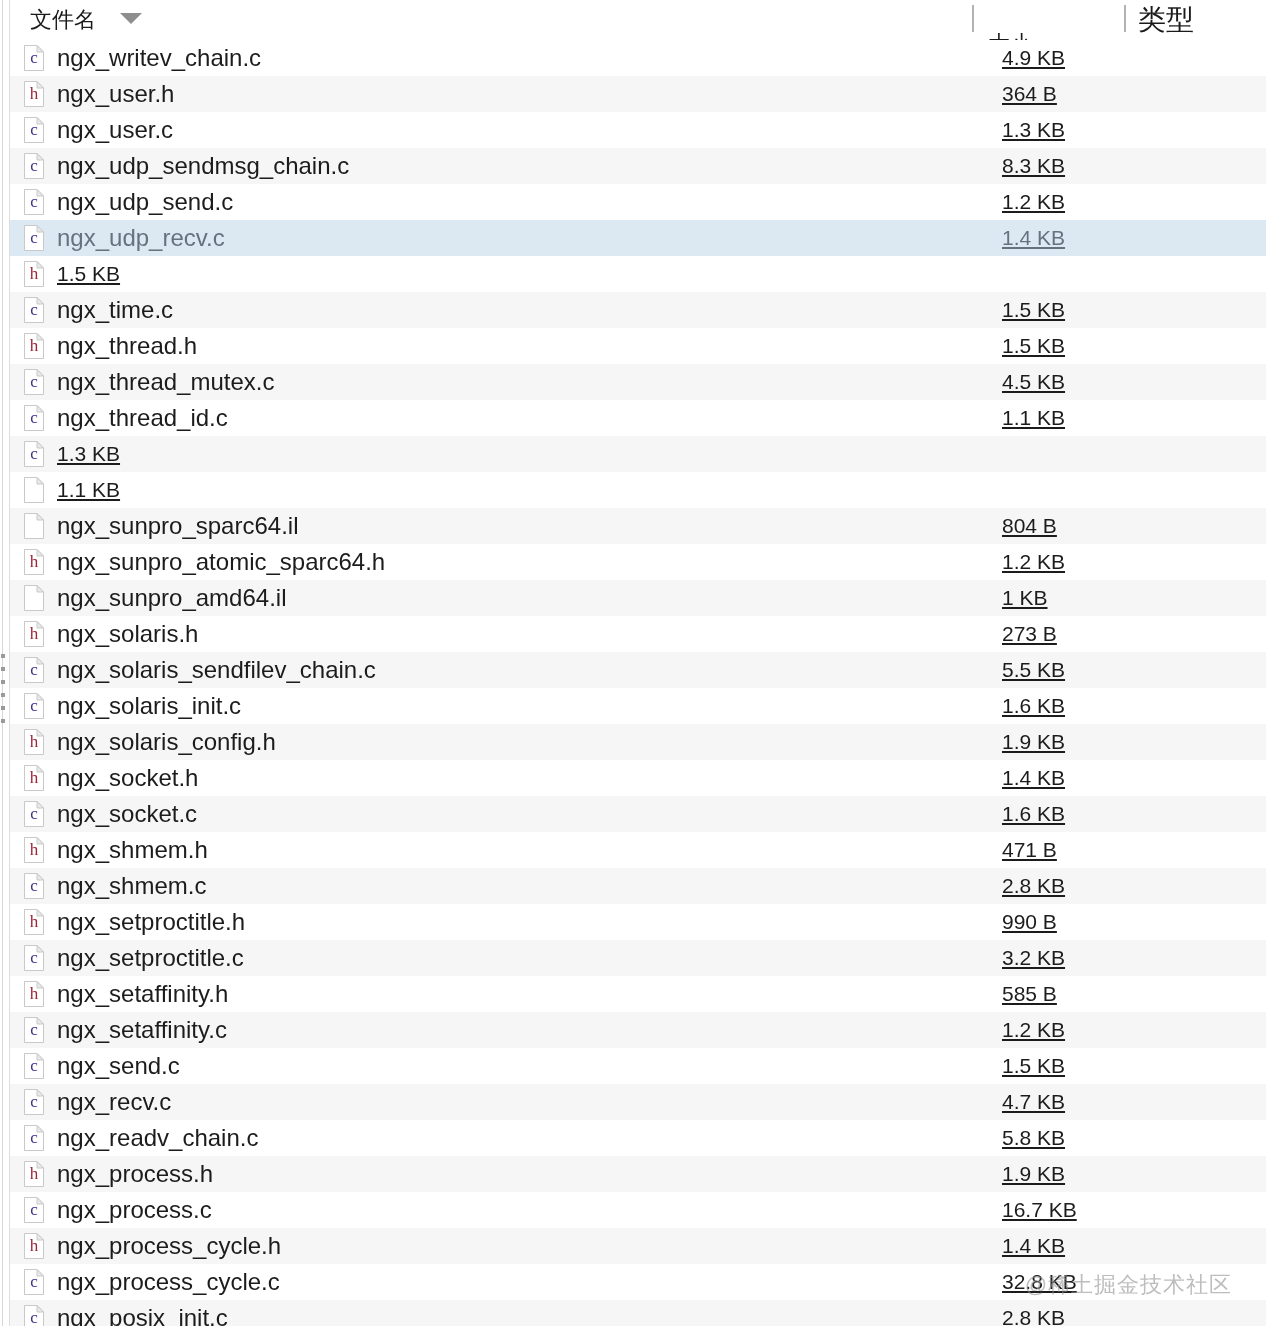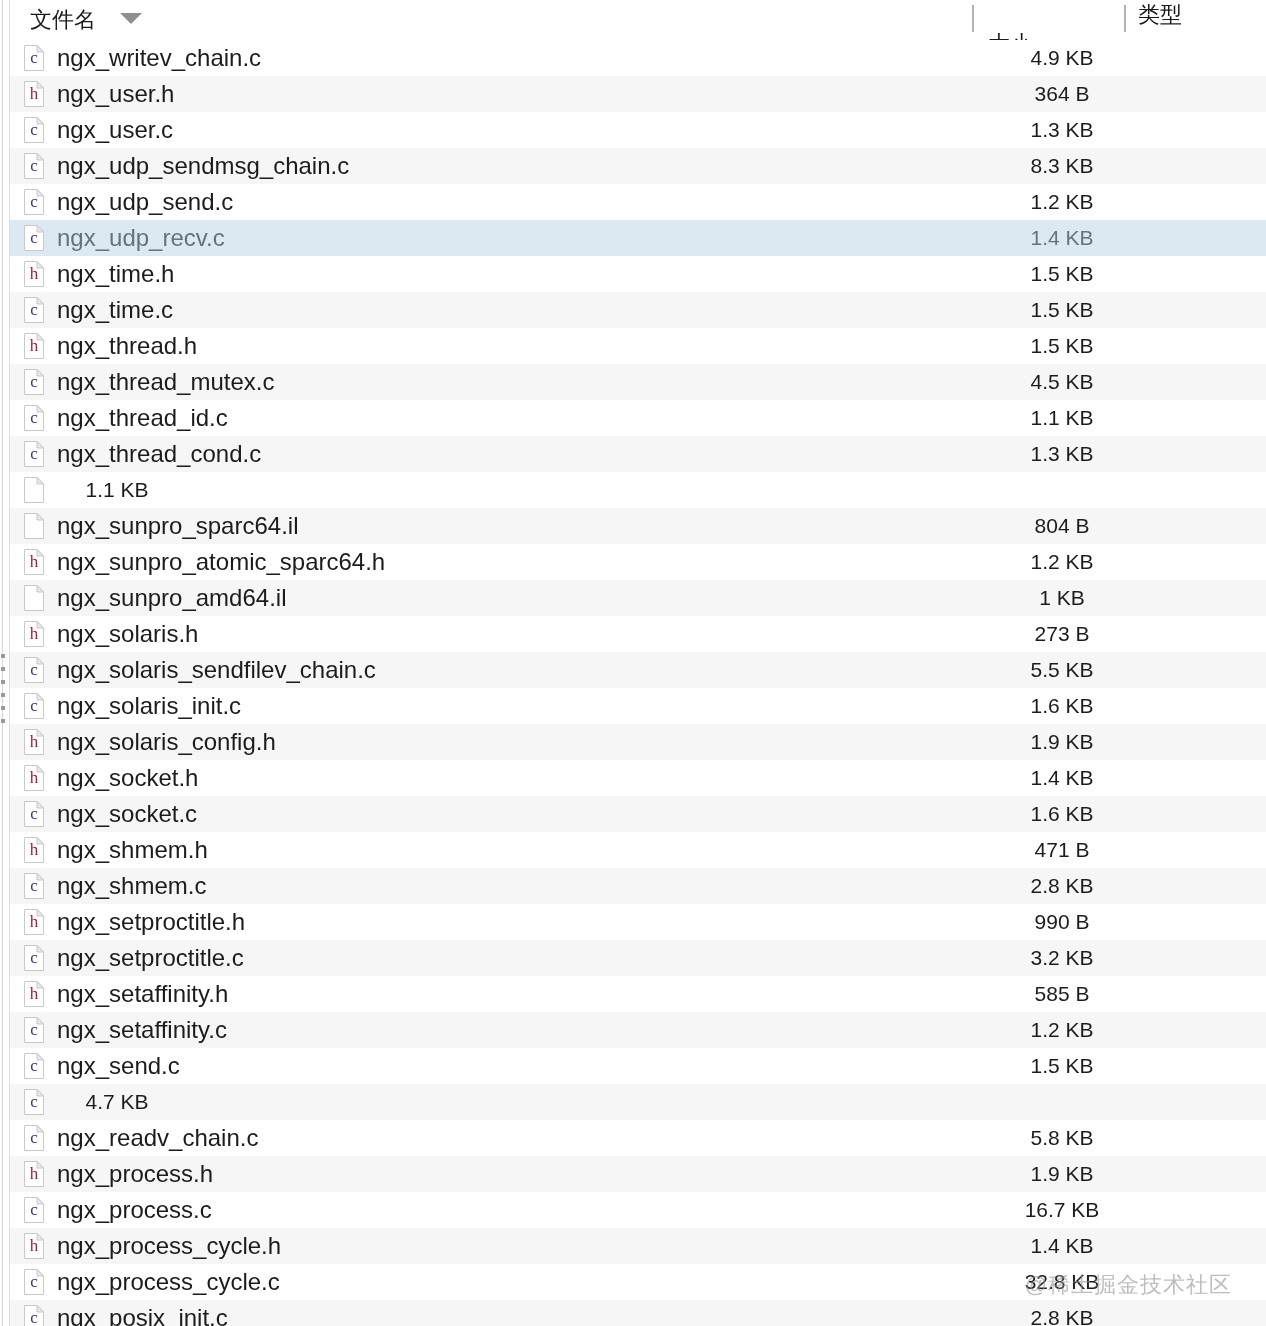--- a/index.html
+++ b/index.html
@@ -19,37 +19,37 @@
   .header { position:absolute; left:10px; top:0; right:0; height:40px; background:#fff; }
   .col-name { position:absolute; left:20px; top:0; height:40px; display:flex; align-items:center;
               font-size:22px; color:#1a1a1a; cursor:default; }
   .sort-icon { position:absolute; left:110px; top:13px; width:0; height:0;
                border-left:11px solid transparent; border-right:11px solid transparent;
                border-top:11px solid #8e8e8e; }
   .hsep1 { position:absolute; left:962px; top:5px; width:2px; height:27px; background:#b3b3b3; }
   .hsep2 { position:absolute; left:1114px; top:5px; width:2px; height:27px; background:#b3b3b3; }
   .col-size { position:absolute; left:978px; top:0; height:40px; display:flex; align-items:center;
               font-size:22px; color:#1a1a1a;margin-top:24px; }
-  .col-type { position:absolute; left:1128px; top:0; height:40px; display:flex; align-items:flex-start;
-              font-size:22px; color:#1a1a1a; }
+  .col-type { position:absolute; left:1128px; top:0; height:40px; display:flex; align-items:center;
+              font-size:28px; color:#1a1a1a; }
 
   
   .rows { position:absolute; left:10px; top:40px; right:0; }
   .row { height:36px; display:flex; align-items:center; padding-left:14px; padding-right:144px;
          background:#ffffff; color:#1c1c1c; }
   .row.alt { background:#f6f6f6; }
   .row.selected { background:#dde9f2; color:#64747f; }
   .icon-wrap { position:relative; width:20px; height:26px; margin-right:13px; flex:0 0 auto; }
   .icon-wrap svg { display:block; }
   .glyph { position:absolute; left:0; top:3px; width:20px; text-align:center;
            font-family:"Liberation Serif","DejaVu Serif",serif; font-size:17px; line-height:20px; }
   .glyph.c { color:#3f3189; }
   .glyph.h { color:#9e2438; }
   .fname { flex:1 1 auto; font-size:24px; white-space:nowrap; overflow:hidden; }
-  .fsize { flex:0 0 auto; min-width:120px; text-align:center; font-size:21px; }
+  .fsize { flex:0 0 auto; min-width:120px; text-align:left; font-size:21px;text-decoration:underline; }
 
   
   .watermark { position:absolute; top:1270px; right:34px; font-size:22px; color:rgba(145,145,145,0.6);
                letter-spacing:1px; pointer-events:none; }
 </style>
 </head>
 <body>
 
 <div class="panel">
 
@@ -154,21 +154,20 @@
   </div>
 
   <div class="row">
     <span class="icon-wrap">
       <svg width="20" height="26" viewBox="0 0 20 26">
         <path d="M0.5 0.5 h12.5 l6.5 6.5 v18.5 h-19 z" fill="#ffffff" stroke="#c9c9c9" stroke-width="1"></path>
         <path d="M13 0.5 l6.5 6.5 h-6.5 z" fill="#e9e9e9" stroke="#c9c9c9" stroke-width="1"></path>
       </svg>
       <span class="glyph h">h</span>
     </span>
-    <span class="fname">ngx_time.h</span>
     <span class="fsize">1.5 KB</span>
   </div>
 
   <div class="row alt">
     <span class="icon-wrap">
       <svg width="20" height="26" viewBox="0 0 20 26">
         <path d="M0.5 0.5 h12.5 l6.5 6.5 v18.5 h-19 z" fill="#ffffff" stroke="#c9c9c9" stroke-width="1"></path>
         <path d="M13 0.5 l6.5 6.5 h-6.5 z" fill="#e9e9e9" stroke="#c9c9c9" stroke-width="1"></path>
       </svg>
       <span class="glyph c">c</span>
@@ -214,21 +213,20 @@
   </div>
 
   <div class="row alt">
     <span class="icon-wrap">
       <svg width="20" height="26" viewBox="0 0 20 26">
         <path d="M0.5 0.5 h12.5 l6.5 6.5 v18.5 h-19 z" fill="#ffffff" stroke="#c9c9c9" stroke-width="1"></path>
         <path d="M13 0.5 l6.5 6.5 h-6.5 z" fill="#e9e9e9" stroke="#c9c9c9" stroke-width="1"></path>
       </svg>
       <span class="glyph c">c</span>
     </span>
-    <span class="fname">ngx_thread_cond.c</span>
     <span class="fsize">1.3 KB</span>
   </div>
 
   <div class="row">
     <span class="icon-wrap">
       <svg width="20" height="26" viewBox="0 0 20 26">
         <path d="M0.5 0.5 h12.5 l6.5 6.5 v18.5 h-19 z" fill="#ffffff" stroke="#c9c9c9" stroke-width="1"></path>
         <path d="M13 0.5 l6.5 6.5 h-6.5 z" fill="#e9e9e9" stroke="#c9c9c9" stroke-width="1"></path>
       </svg>
       <span class="glyph"></span>
@@ -429,20 +427,21 @@
   </div>
 
   <div class="row alt">
     <span class="icon-wrap">
       <svg width="20" height="26" viewBox="0 0 20 26">
         <path d="M0.5 0.5 h12.5 l6.5 6.5 v18.5 h-19 z" fill="#ffffff" stroke="#c9c9c9" stroke-width="1"></path>
         <path d="M13 0.5 l6.5 6.5 h-6.5 z" fill="#e9e9e9" stroke="#c9c9c9" stroke-width="1"></path>
       </svg>
       <span class="glyph c">c</span>
     </span>
+    <span class="fname">ngx_recv.c</span>
     <span class="fsize">4.7 KB</span>
   </div>
 
   <div class="row">
     <span class="icon-wrap">
       <svg width="20" height="26" viewBox="0 0 20 26">
         <path d="M0.5 0.5 h12.5 l6.5 6.5 v18.5 h-19 z" fill="#ffffff" stroke="#c9c9c9" stroke-width="1"></path>
         <path d="M13 0.5 l6.5 6.5 h-6.5 z" fill="#e9e9e9" stroke="#c9c9c9" stroke-width="1"></path>
       </svg>
       <span class="glyph c">c</span>

